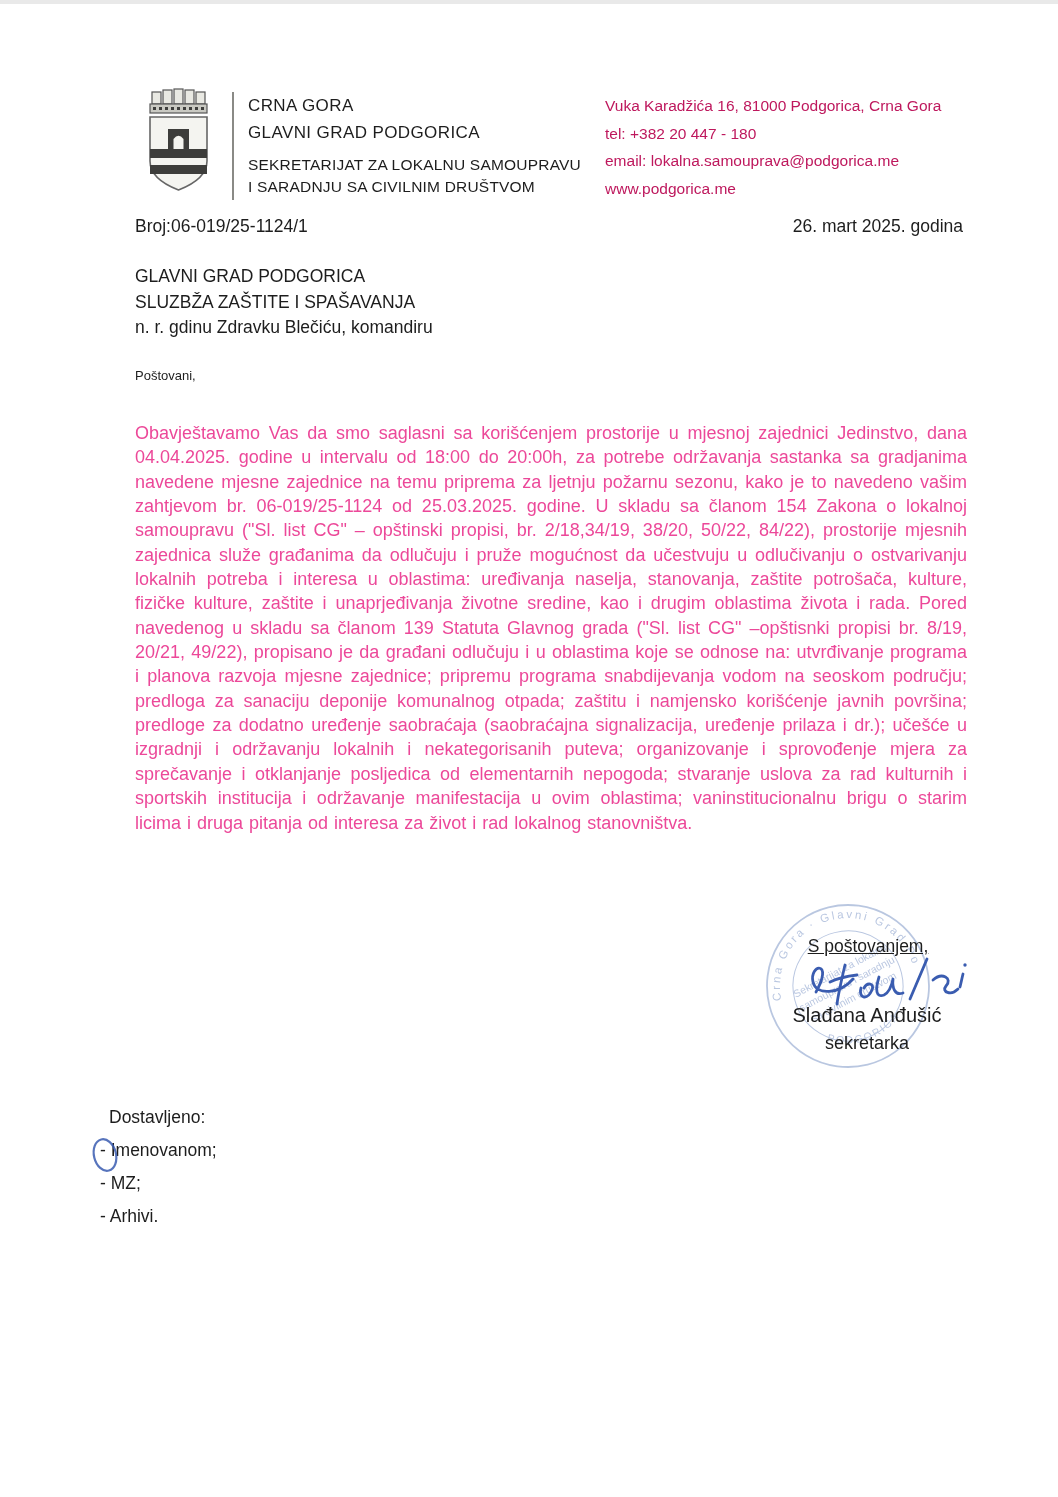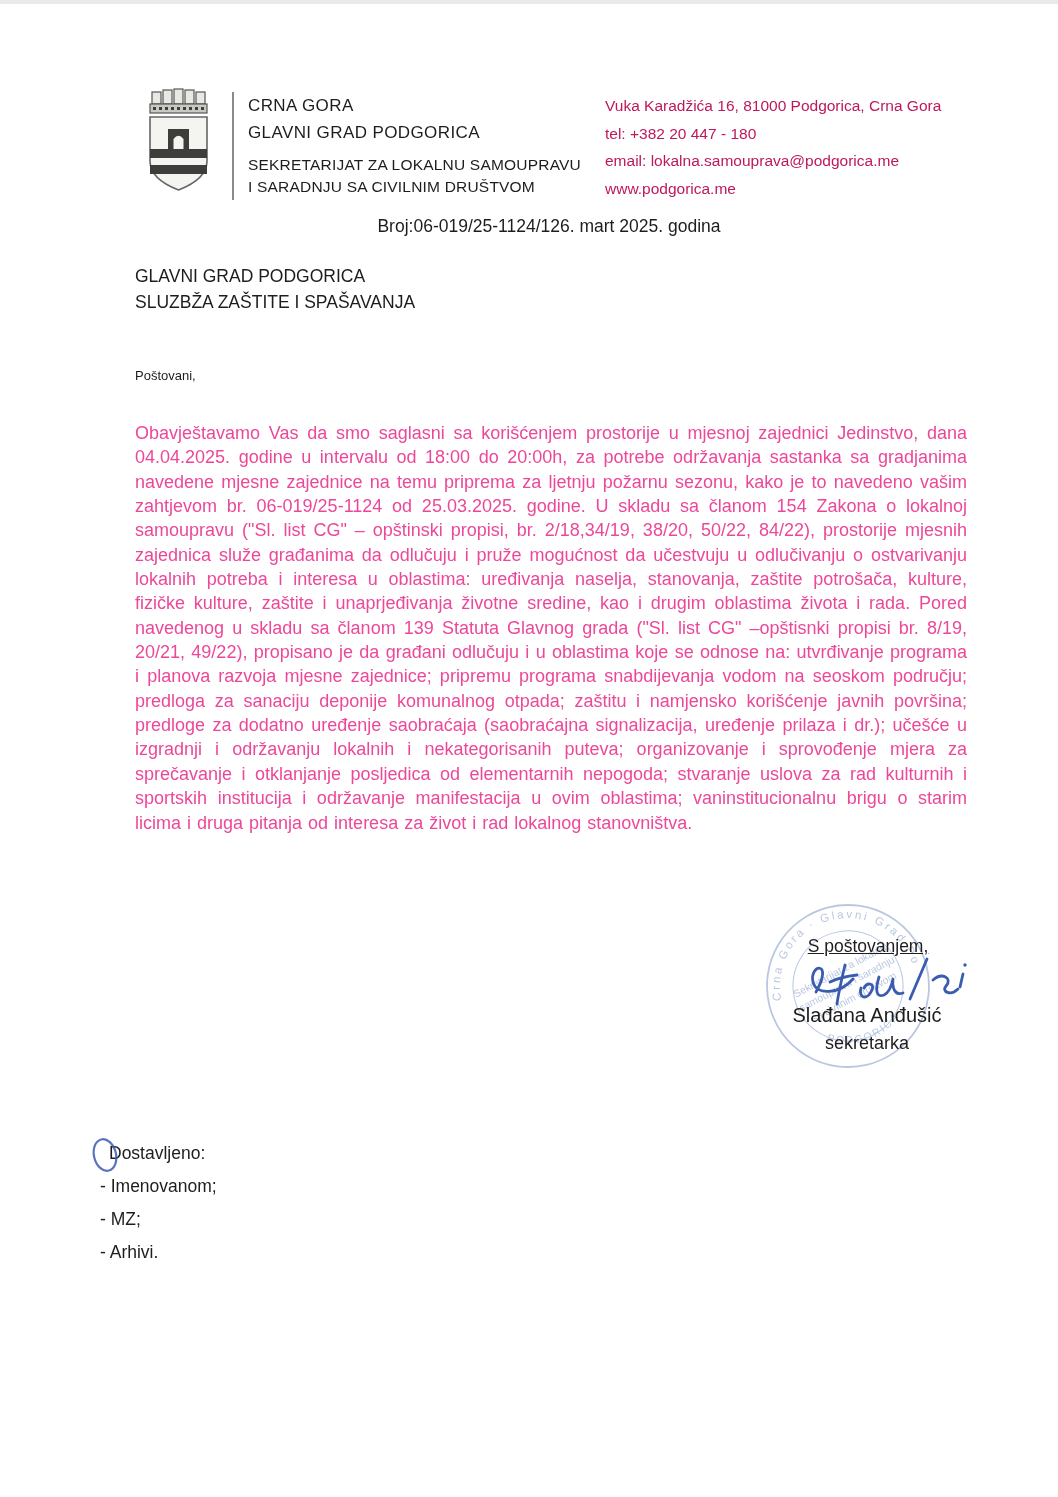--- a/index.html
+++ b/index.html
@@ -12,38 +12,38 @@
   
   .crest{position:absolute;left:140px;top:82px;}
   .hdr-divider{position:absolute;left:232px;top:88px;width:2px;height:108px;background:#8a8a86;}
   .org{position:absolute;left:248px;top:88px;}
   .org .l1{font-size:17px;line-height:27px;letter-spacing:.4px;}
   .org .l2{font-size:17px;line-height:28px;letter-spacing:.4px;}
   .org .l3{font-size:15.5px;line-height:23px;margin-top:6px;letter-spacing:.2px;}
   .org .l4{font-size:15.5px;line-height:22px;letter-spacing:.2px;}
   .contact{position:absolute;left:605px;top:88px;font-size:15.5px;line-height:27.5px;color:#be185d;}
   
-  .refrow{position:absolute;left:135px;top:212px;width:828px;display:flex;justify-content:center;font-size:17.5px;}
+  .refrow{position:absolute;left:135px;top:212px;width:828px;display:flex;justify-content:space-between;font-size:17.5px;}
   
   .recipient{position:absolute;left:135px;top:260px;font-size:17.5px;line-height:25.5px;}
   .salutation{position:absolute;left:135px;top:364px;font-size:13px;}
   
   .bodytext{
     position:absolute;left:135px;top:417px;width:832px;
     font-size:18px;line-height:24.35px;text-align:justify;
     color:#ec4899;word-spacing:1px;margin:0;
   }
   
   .stamp{position:absolute;left:756px;top:890px;opacity:.6;}
   .sig{position:absolute;left:800px;top:948px;}
   .regards{position:absolute;left:770px;top:932px;width:196px;text-align:center;font-size:17.5px;text-decoration:underline;}
   .signame{position:absolute;left:762px;top:1000px;width:210px;text-align:center;font-size:20px;}
   .sigtitle{position:absolute;left:762px;top:1029px;width:210px;text-align:center;font-size:18px;}
   
-  .dist{position:absolute;left:100px;top:1133px;font-size:17.5px;line-height:33px;}
+  .dist{position:absolute;left:100px;top:1097px;font-size:17.5px;line-height:33px;}
   .dist .title{padding-left:9px;}
   .pen-mark{position:absolute;left:88px;top:1129px;}
 </style>
 </head>
 <body>
 
 <div class="page">
 
   <svg class="crest" width="78" height="114" viewBox="0 0 78 114">
 
@@ -83,20 +83,21 @@
   </div>
 
   <div class="refrow">
     <span>Broj:06-019/25-1124/1</span>
     <span>26. mart 2025. godina</span>
   </div>
 
   <div class="recipient">
     <div>GLAVNI GRAD PODGORICA</div>
     <div>SLUZBŽA ZAŠTITE I SPAŠAVANJA</div>
+    <div>n. r. gdinu Zdravku Blečiću, komandiru</div>
   </div>
 
   <div class="salutation">Poštovani,</div>
 
   <p class="bodytext">Obavještavamo Vas da smo saglasni sa korišćenjem prostorije u mjesnoj zajednici Jedinstvo, dana 04.04.2025. godine u intervalu od 18:00 do 20:00h, za potrebe održavanja sastanka sa gradjanima navedene mjesne zajednice na temu priprema za ljetnju požarnu sezonu, kako je to navedeno vašim zahtjevom br. 06-019/25-1124 od 25.03.2025. godine. U skladu sa članom 154 Zakona o lokalnoj samoupravu ("Sl. list CG" – opštinski propisi, br. 2/18,34/19, 38/20, 50/22, 84/22), prostorije mjesnih zajednica služe građanima da odlučuju i pruže mogućnost da učestvuju u odlučivanju o ostvarivanju lokalnih potreba i interesa u oblastima: uređivanja naselja, stanovanja, zaštite potrošača, kulture, fizičke kulture, zaštite i unaprjeđivanja životne sredine, kao i drugim oblastima života i rada. Pored navedenog u skladu sa članom 139 Statuta Glavnog grada ("Sl. list CG" –opštisnki propisi br. 8/19, 20/21, 49/22), propisano je da građani odlučuju i u oblastima koje se odnose na: utvrđivanje programa i planova razvoja mjesne zajednice; pripremu programa snabdijevanja vodom na seoskom području; predloga za sanaciju deponije komunalnog otpada; zaštitu i namjensko korišćenje javnih površina; predloge za dodatno uređenje saobraćaja (saobraćajna signalizacija, uređenje prilaza i dr.); učešće u izgradnji i održavanju lokalnih i nekategorisanih puteva; organizovanje i sprovođenje mjera za sprečavanje i otklanjanje posljedica od elementarnih nepogoda; stvaranje uslova za rad kulturnih i sportskih institucija i održavanje manifestacija u ovim oblastima; vaninstitucionalnu brigu o starim licima i druga pitanja od interesa za život i rad lokalnog stanovništva.</p>
 
   <svg class="stamp" width="184" height="184" viewBox="0 0 184 184">
     <g transform="rotate(-14 92 92)" fill="none">
       <circle cx="92" cy="92" r="81" stroke="#8ca2cd" stroke-width="1.8"></circle>
       <circle cx="92" cy="92" r="55" stroke="#8ca2cd" stroke-width="1"></circle>

